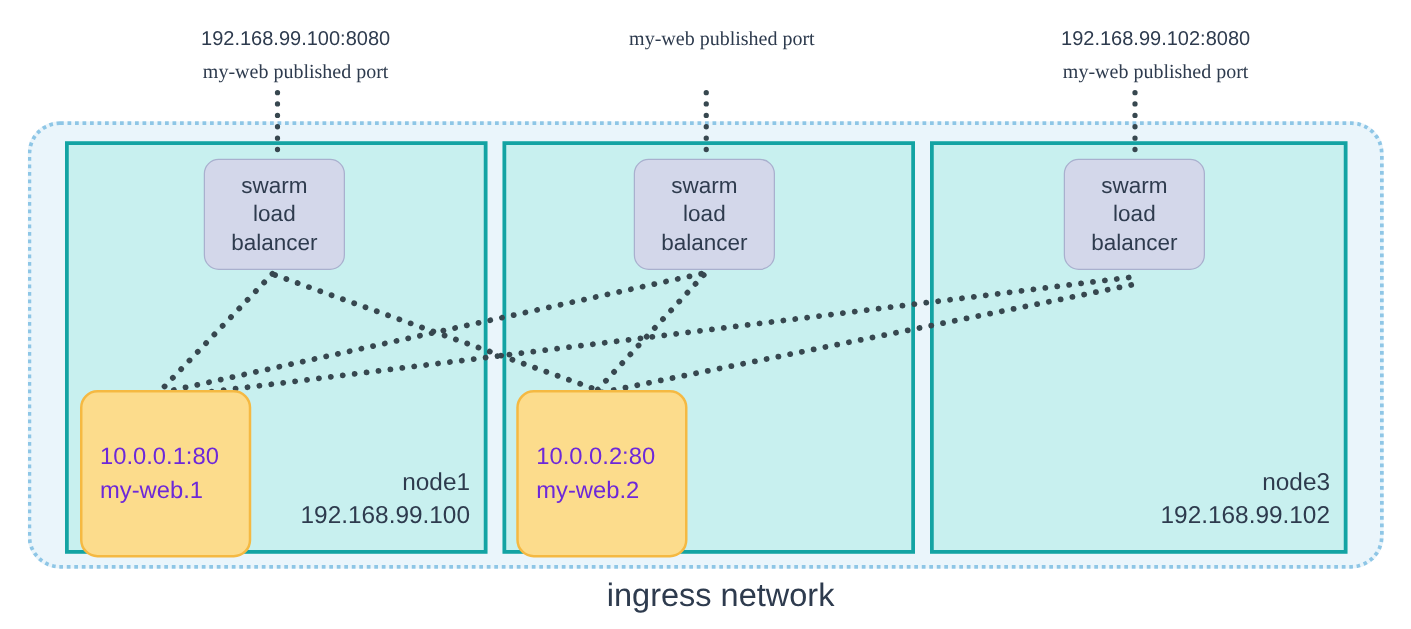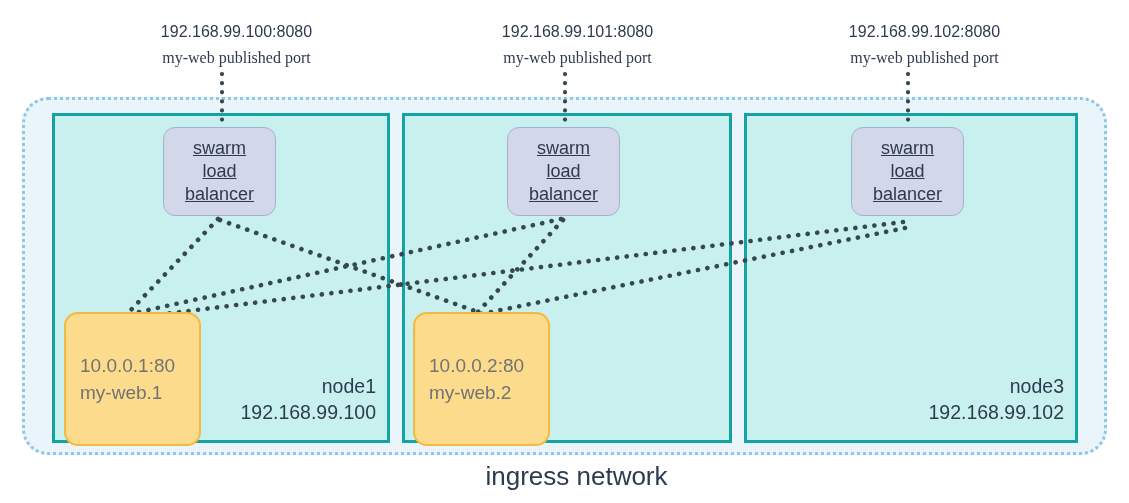--- a/index.html
+++ b/index.html
@@ -82,36 +82,36 @@
     border: 1.5px solid #a9b0ce;
     border-radius: 12px;
     display: flex;
     flex-direction: column;
     align-items: center;
     justify-content: center;
     color: #2e3b4e;
     font-size: 18px;
     line-height: 23px;
   }
-  .lb-box span { display: block; text-align: left; text-decoration: underline; }
+  .lb-box span { display: block; text-align: left; }
 
   
   .task-box {
     position: absolute;
     box-sizing: border-box;
     width: 137px;
     height: 134px;
     background: #fcdc8c;
     border: 2px solid #f5b942;
     border-radius: 14px;
     display: flex;
     flex-direction: column;
     justify-content: center;
     padding-left: 14px;
-    color: #737373;
+    color: #6d28d9;
     font-size: 19px;
     line-height: 27px;
   }
   .task-box span { display: block; }
 
   
   #wires {
     position: absolute;
     left: 0;
     top: 0;
@@ -124,21 +124,20 @@
 <body>
 
 <div id="canvas">
 
   <div class="port-label" style="left:128px; top:19px; width:217px;">
     <span class="ln1">192.168.99.100:8080</span>
     <span class="ln2">my-web published port</span>
   </div>
 
   <div class="port-label" style="left:469px; top:19px; width:217px;">
-    <span class="ln1">192.168.99.101:8080</span>
     <span class="ln2">my-web published port</span>
   </div>
 
   <div class="port-label" style="left:816px; top:19px; width:217px;">
     <span class="ln1">192.168.99.102:8080</span>
     <span class="ln2">my-web published port</span>
   </div>
 
   <div id="ingress-box"></div>
 

